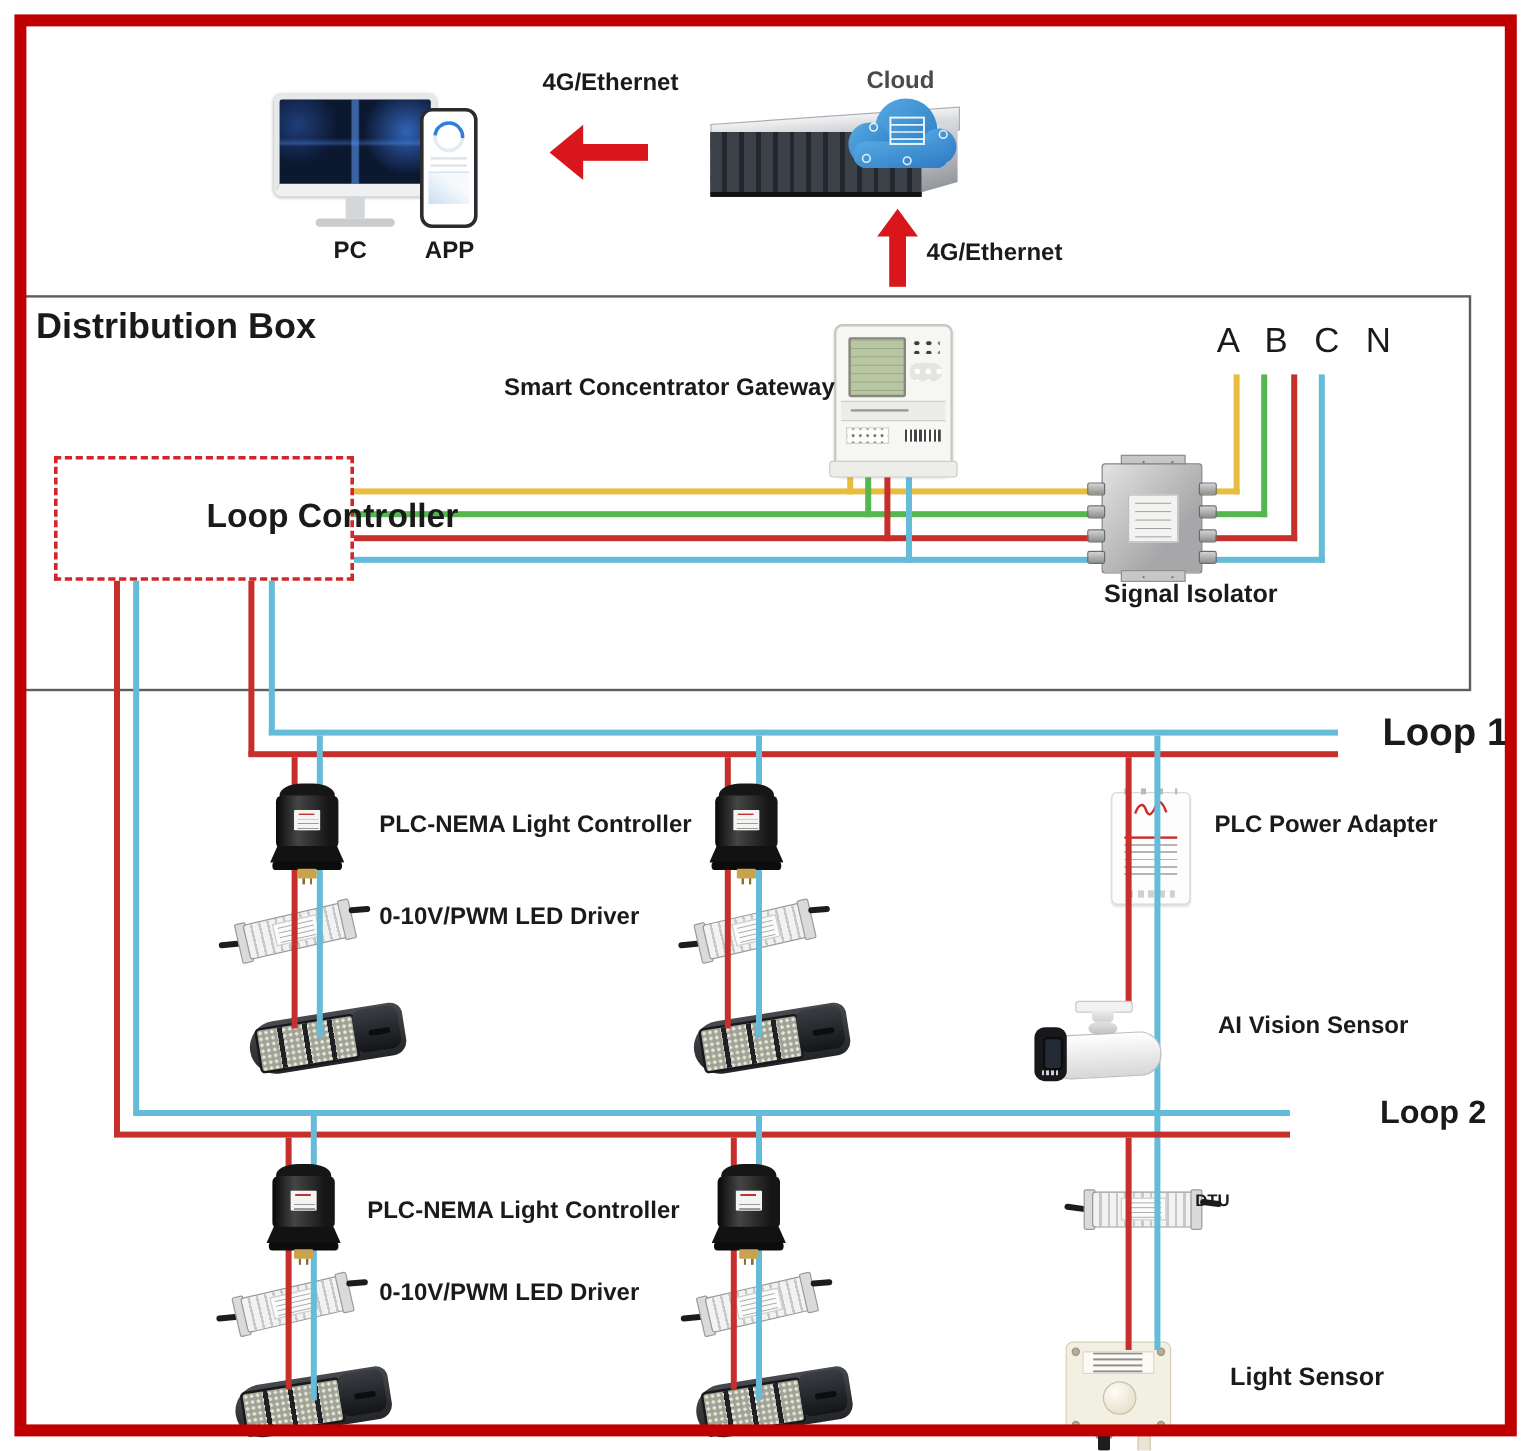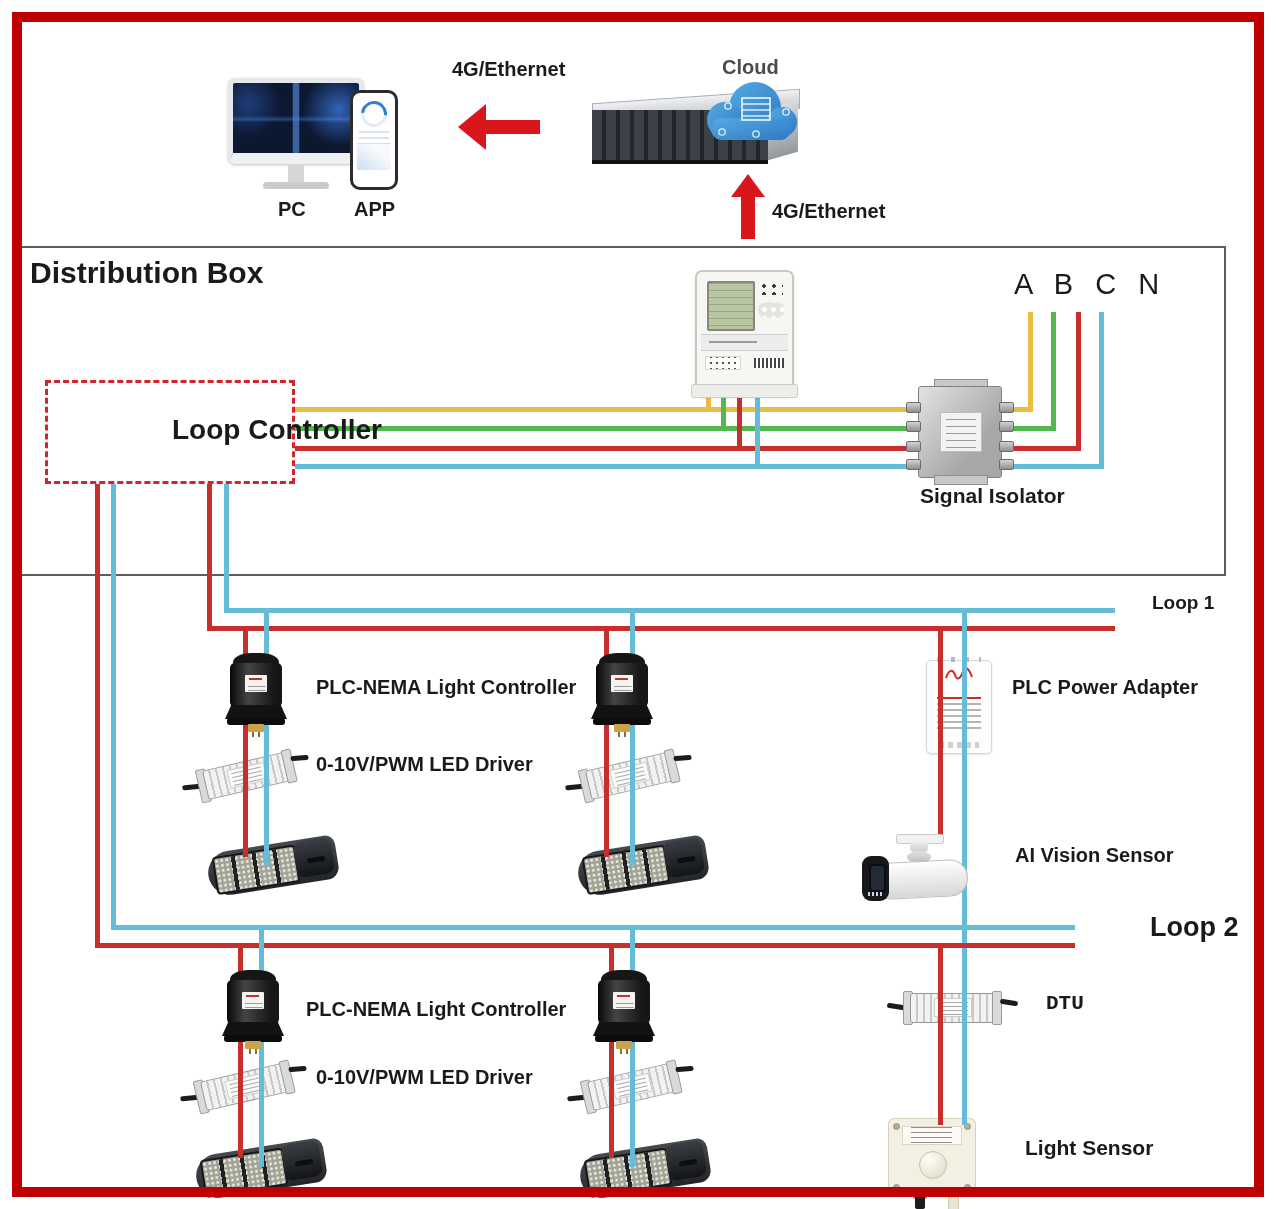--- a/index.html
+++ b/index.html
@@ -18,29 +18,29 @@
   .c-a{background:var(--phase-a);} .c-b{background:var(--phase-b);}
   .c-c{background:var(--phase-c);} .c-n{background:var(--neutral);}
 
   
   .lbl{position:absolute;font-weight:bold;font-size:20px;white-space:nowrap;z-index:8;color:var(--ink);}
   #title{left:30px;top:256px;font-size:30px;}
   #gw-lbl{left:420px;top:312px;}
   #phases{left:1014px;top:268px;font-size:29px;font-weight:400;letter-spacing:7px;}
   #lc-lbl{left:172px;top:414px;font-size:28px;}
   #iso-lbl{left:900px;top:484px;font-size:21px;margin-left:20px;}
-  #loop1-lbl{left:1152px;top:592px;font-size:19px;}
+  #loop1-lbl{left:1152px;top:592px;font-size:32px;}
   #loop2-lbl{left:1150px;top:912px;font-size:27px;}
   #nema1-lbl{left:316px;top:676px;}
   #drv1-lbl{left:316px;top:753px;}
   #pa-lbl{left:1012px;top:676px;}
   #ai-lbl{left:1015px;top:844px;}
   #nema2-lbl{left:306px;top:998px;}
   #drv2-lbl{left:316px;top:1066px;}
-  #dtu-lbl{left:1046px;top:992px;font-size:21px;font-family:Liberation Mono, monospace;}
+  #dtu-lbl{left:996px;top:992px;font-size:14px;}
   #ls-lbl{left:1025px;top:1136px;font-size:21px;}
   #pc-lbl{left:278px;top:198px;}
   #app-lbl{left:354px;top:198px;}
   #wan-l{left:452px;top:58px;}
   #cloud-lbl{left:722px;top:56px;color:#4b4b4b;}
   #wan-r{left:772px;top:200px;}
 
   .dev{position:absolute;}
 
   
@@ -241,20 +241,21 @@
   <div class="lbl" id="cloud-lbl">Cloud</div>
 
   <div class="dev" id="arrow-up">
     <div class="head"></div>
     <div class="shaft"></div>
   </div>
   <div class="lbl" id="wan-r">4G/Ethernet</div>
 
   <div id="dist-box"></div>
   <div class="lbl" id="title">Distribution Box</div>
+  <div class="lbl" id="gw-lbl">Smart Concentrator Gateway</div>
   <div class="lbl" id="phases">A B C N</div>
 
   <div id="lc-dash"></div>
   <div class="lbl" id="lc-lbl">Loop Controller</div>
 
   <div class="dev" id="gateway">
     <div class="gw-screen"></div>
     <div class="gw-btns"></div>
     <div class="gw-nav"></div>
     <div class="gw-strip"></div>

